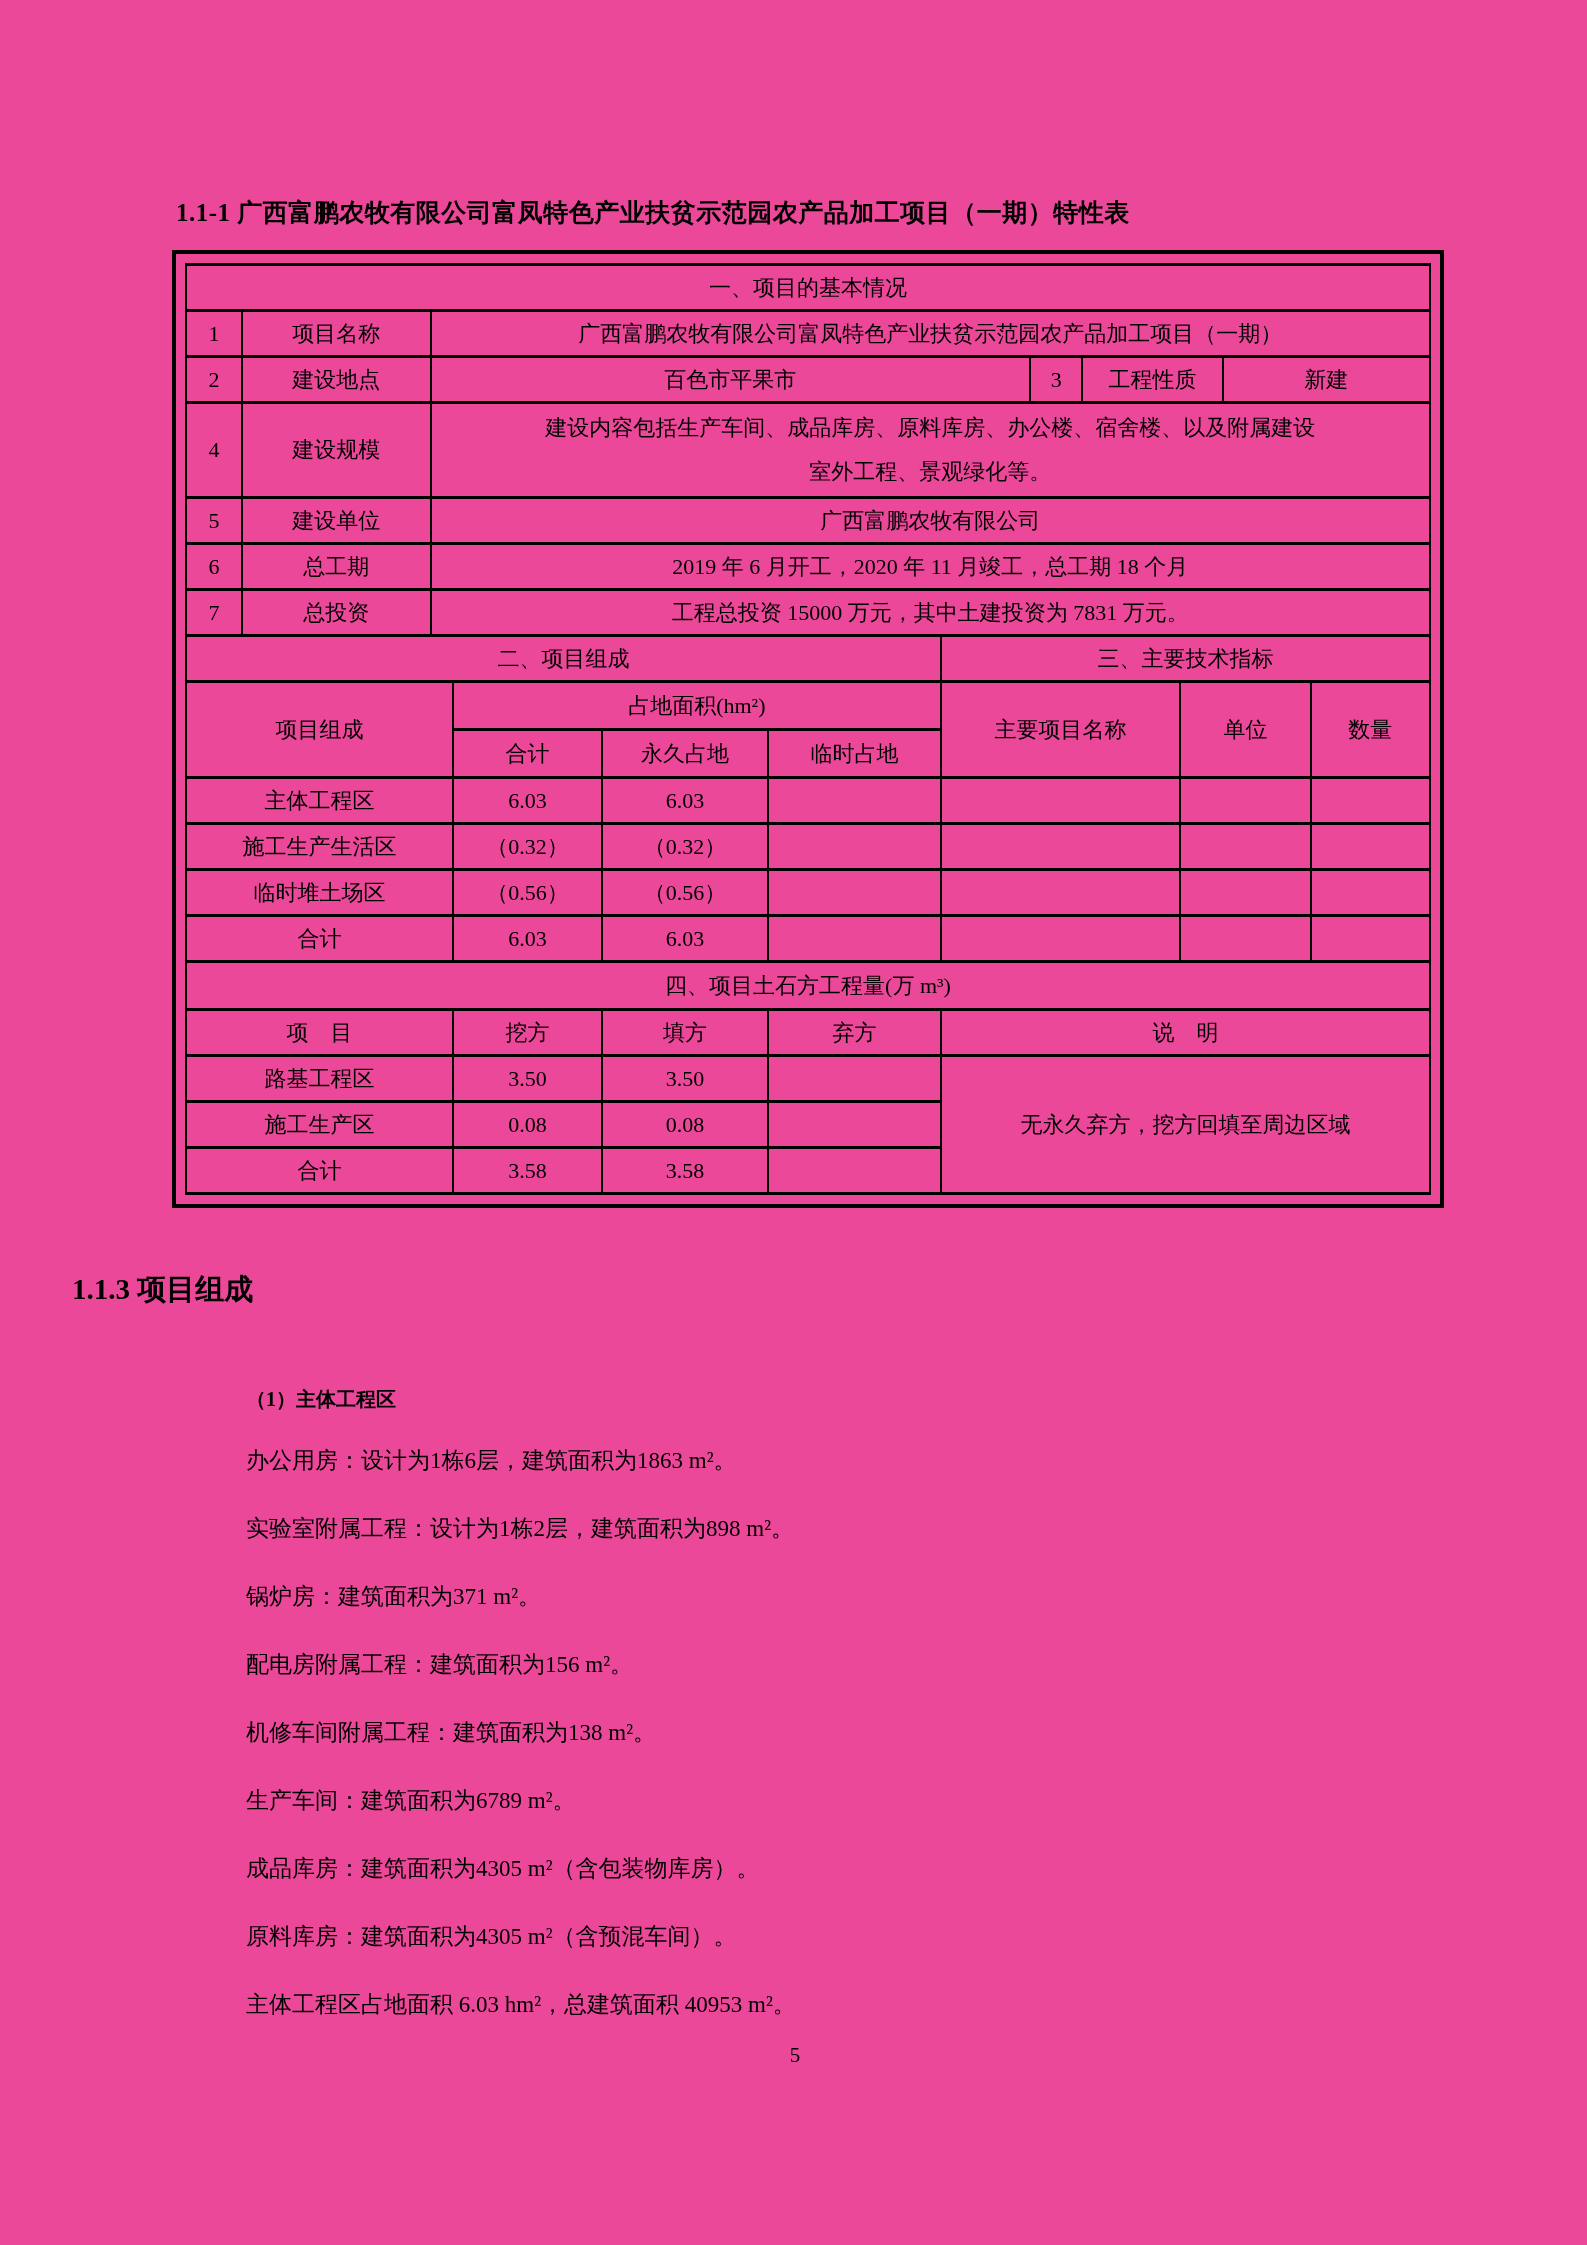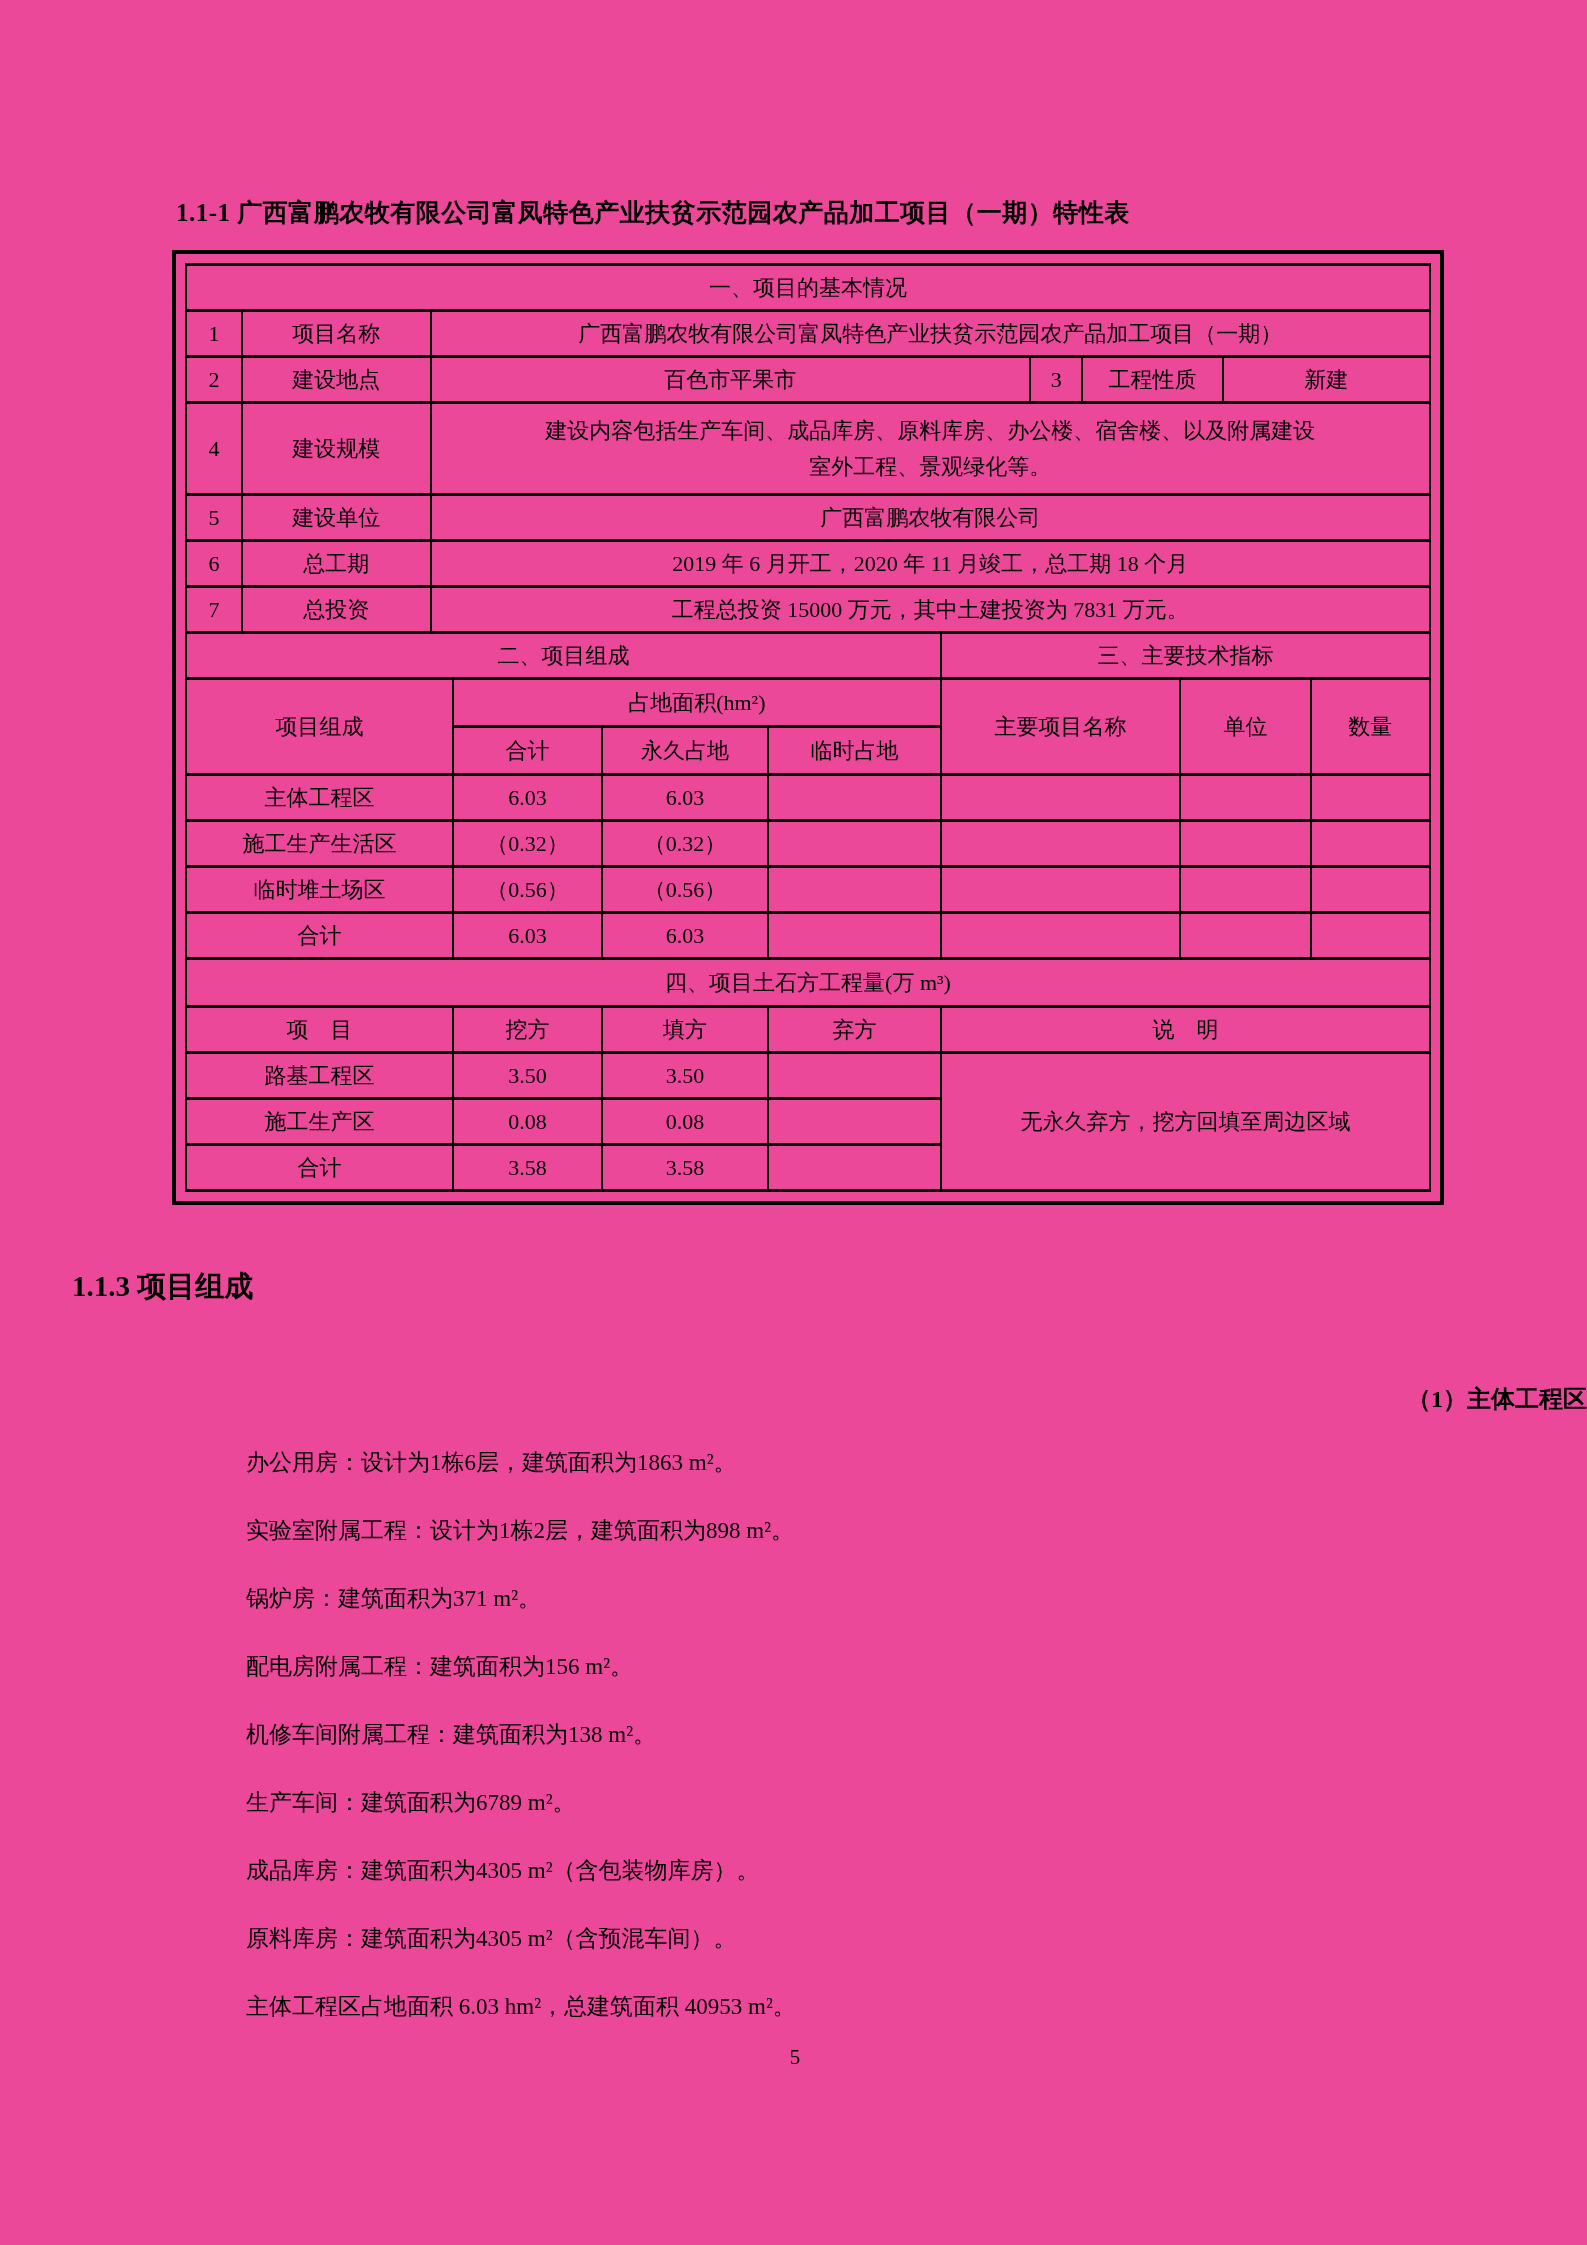--- a/index.html
+++ b/index.html
@@ -44,32 +44,32 @@
     overflow:hidden;
   }
   tr.h46{height:46px;}
   tr.h48{height:48px;}
   tr.h92{height:92px;}
   td.left{
     text-align:left;
     padding-left:14px;
     padding-right:14px;
   }
-  td.preline{white-space:pre-line;line-height:36px;}
+  td.preline{white-space:pre-line;line-height:44px;}
   .heading-113{
     margin-top:62px;
     margin-left:72px;
     font-size:29px;
     font-weight:bold;
   }
   .subheading{
     margin-top:76px;
-    font-size:24px;
+    margin-left:246px;
+    font-size:20px;
     font-weight:bold;
-    text-align:right;
   }
   .para{
     margin-top:37px;
     margin-left:246px;
     margin-right:140px;
     font-size:23px;
     line-height:31px;
   }
   .para:first-of-type{margin-top:32px;}
   .page-number{

